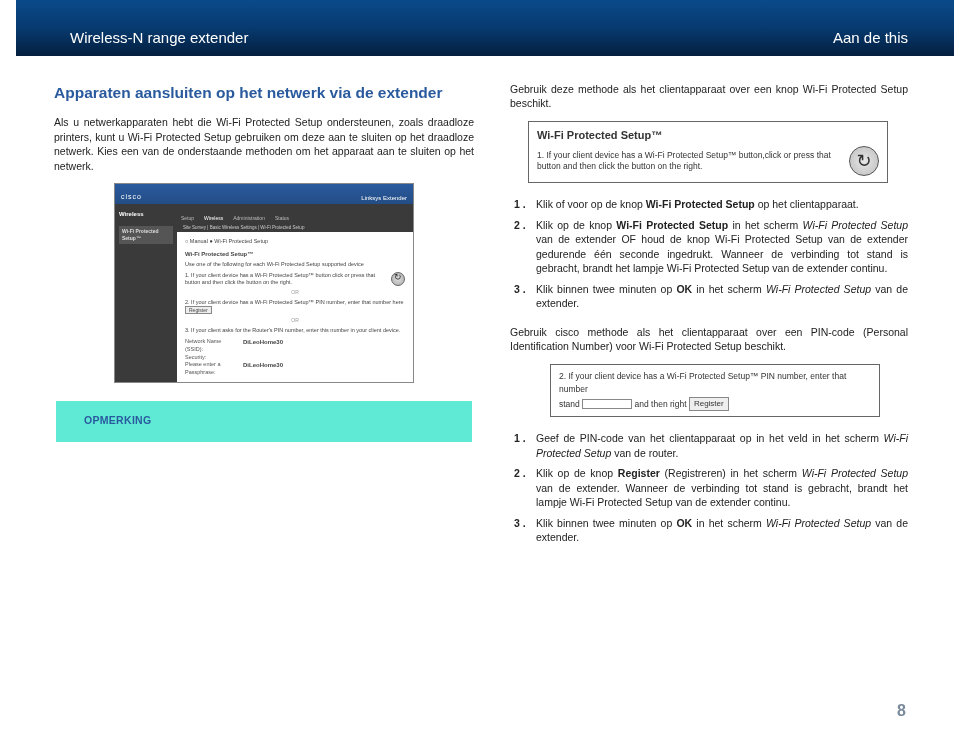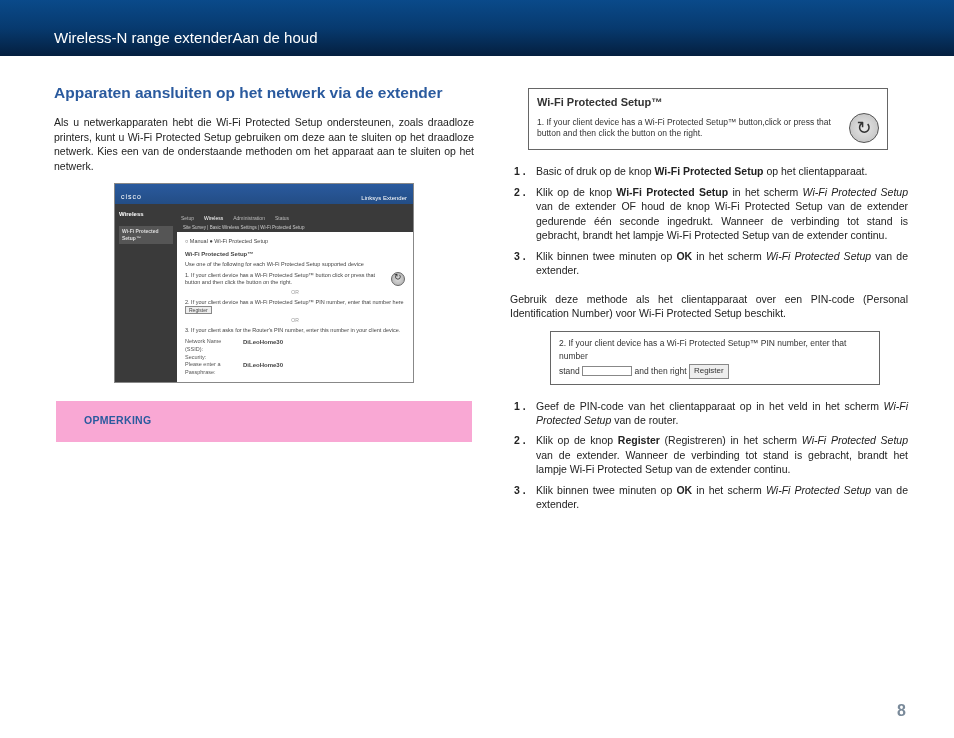--- a/index.html
+++ b/index.html
@@ -9,24 +9,26 @@
     width: 954px;
     height: 738px;
     overflow: hidden;
     position: relative;
   }
   .topbar {
     height: 56px;
     background: linear-gradient(to bottom, #0a4a8a 0%, #073a6f 50%, #041f3f 100%);
     color: #fff;
     display: flex;
+    justify-content: space-between;
     align-items: flex-end;
     padding: 0 46px 10px 54px;
     font-size: 15px;
     font-weight: 300;
+    margin-left: 16px;
   }
   .topbar-right { font-weight: 400; }
   .page {
     display: flex;
     padding: 26px 46px 0 54px;
     gap: 36px;
   }
   .col { flex: 1; font-size: 11px; color: #222; line-height: 1.38; }
   .col-left { flex: 0 0 420px; }
   .col-right { flex: 1; }
@@ -114,21 +116,21 @@
     position: relative;
   }
   .ss-wps-icon::after {
     content: "↻"; position: absolute; left: 2px; top: -1px; font-size: 9px; color: #333;
   }
   .ss-table { margin-top: 4px; }
   .ss-table div { display: flex; gap: 8px; }
   .ss-table .lbl { width: 50px; color: #555; }
 
   .note-box {
-    background: #f9a8d4;
+    background: #5eead4;
     padding: 12px 28px 14px 28px;
     margin: 0 2px;
     font-size: 10.5px;
     line-height: 1.4;
   }
   .note-box .note-title {
     color: #2a5a9e;
     font-weight: 700;
     text-transform: uppercase;
     font-size: 10.5px;
@@ -199,21 +201,21 @@
     color: #7a8a9a;
     font-size: 16px;
     font-weight: 700;
   }
 </style>
 </head>
 <body>
 
 <div class="topbar">
   <div>Wireless-N range extender</div>
-  <div class="topbar-right">Aan de houd</div>
+  <div class="topbar-right">Aan de this</div>
 </div>
 
 <div class="page">
 
   <div class="col col-left">
     <h2 class="section-title">Apparaten aansluiten op het netwerk via de extender</h2>
     <p class="body">Als u netwerkapparaten hebt die Wi-Fi Protected Setup ondersteunen, zoals draadloze printers, kunt u Wi-Fi Protected Setup gebruiken om deze aan te sluiten op het draadloze netwerk. Kies een van de onderstaande methoden om het apparaat aan te sluiten op het netwerk.</p>
 
     <div class="screenshot1">
       <div class="ss-head">
@@ -265,45 +267,46 @@
         </div>
       </div>
     </div>
 
     <div class="note-box">
       <div class="note-title">Opmerking</div>
     </div>
   </div>
 
   <div class="col col-right">
+    <p class="body">Gebruik deze methode als het clientapparaat over een knop Wi-Fi Protected Setup beschikt.</p>
 
     <div class="wps-box">
       <div class="wps-box-title">Wi-Fi Protected Setup™</div>
       <div class="wps-box-row">
         <div class="wps-box-text">1. If your client device has a Wi-Fi Protected Setup™ button,click or press that button and then click the button on the right.</div>
         <div class="wps-icon-big">↻</div>
       </div>
     </div>
 
     <ol class="steps">
       <li>
         <span class="num">1 .</span>
-        <span class="txt"><span>Basic of druk op de knop </span><b>Wi-Fi Protected Setup</b><span> op het clientapparaat.</span></span>
+        <span class="txt"><span>Klik of voor op de knop </span><b>Wi-Fi Protected Setup</b><span> op het clientapparaat.</span></span>
       </li>
       <li>
         <span class="num">2 .</span>
         <span class="txt">Klik op de knop <b>Wi-Fi Protected Setup</b> in het scherm <i>Wi-Fi Protected Setup</i> van de extender OF houd de knop Wi-Fi Protected Setup van de extender gedurende één seconde ingedrukt. Wanneer de verbinding tot stand is gebracht, brandt het lampje Wi-Fi Protected Setup van de extender continu.</span>
       </li>
       <li>
         <span class="num">3 .</span>
         <span class="txt">Klik binnen twee minuten op <b>OK</b> in het scherm <i>Wi-Fi Protected Setup</i> van de extender.</span>
       </li>
     </ol>
 
-    <p class="body">Gebruik deze methode als het clientapparaat over een PIN-code (Personal Identification Number) voor Wi-Fi Protected Setup beschikt.</p>
+    <p class="body">Gebruik cisco methode als het clientapparaat over een PIN-code (Personal Identification Number) voor Wi-Fi Protected Setup beschikt.</p>
 
     <div class="pin-box">
       <div>2. If your client device has a Wi-Fi Protected Setup™ PIN number, enter that number</div>
       <div>
         <span>stand</span>
         <span class="pin-input"></span>
         <span>and then right</span>
         <span class="pin-btn">Register</span>
       </div>
     </div>

